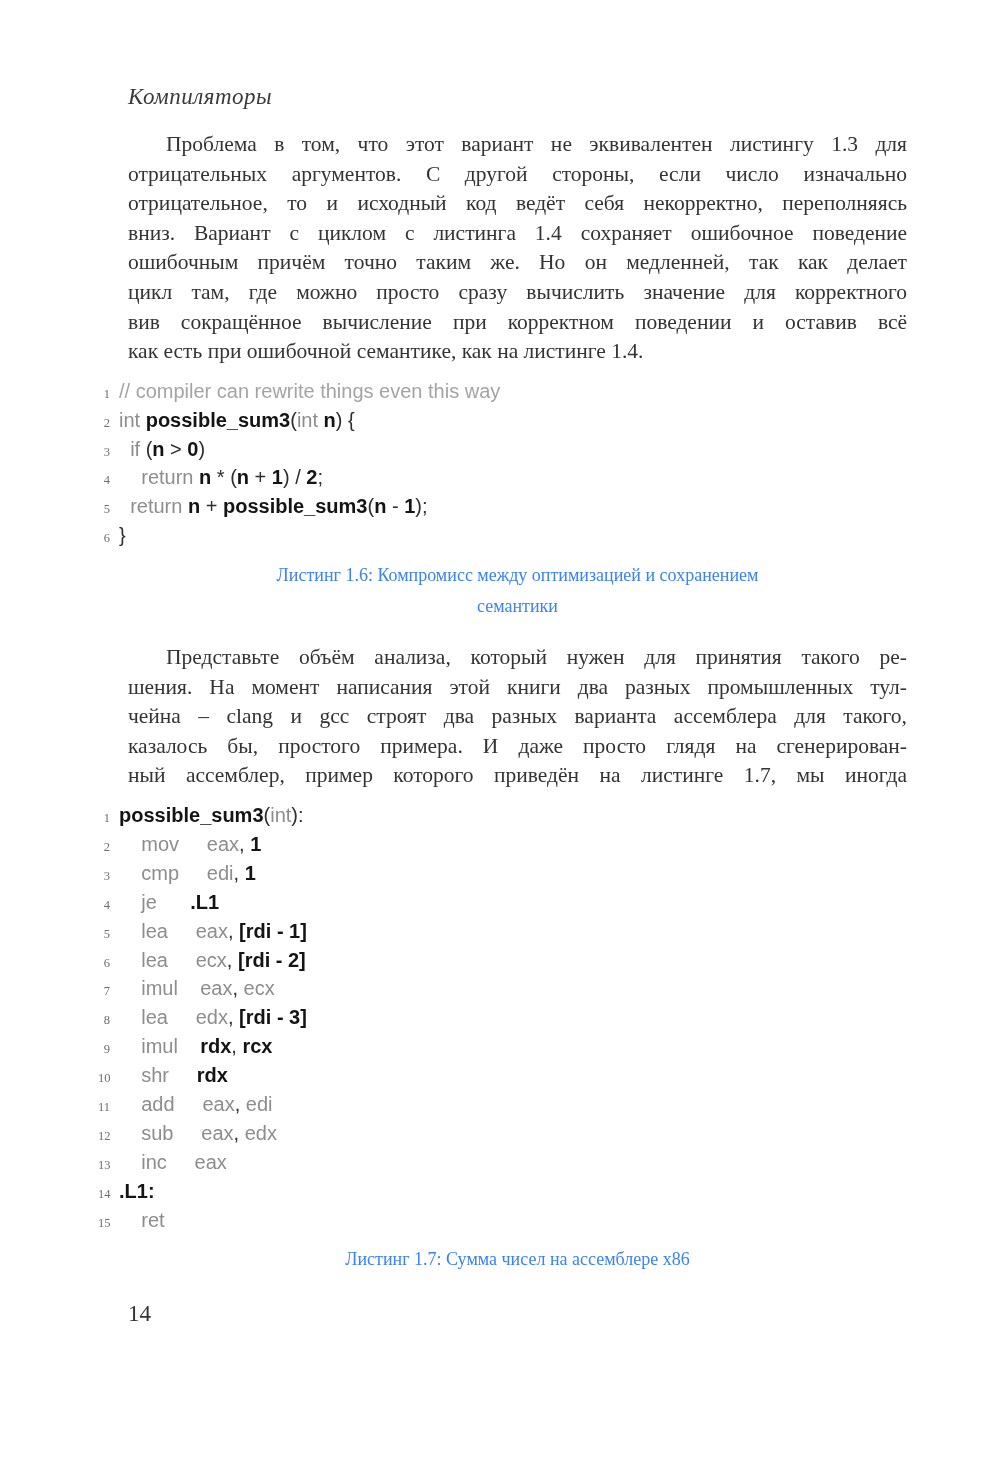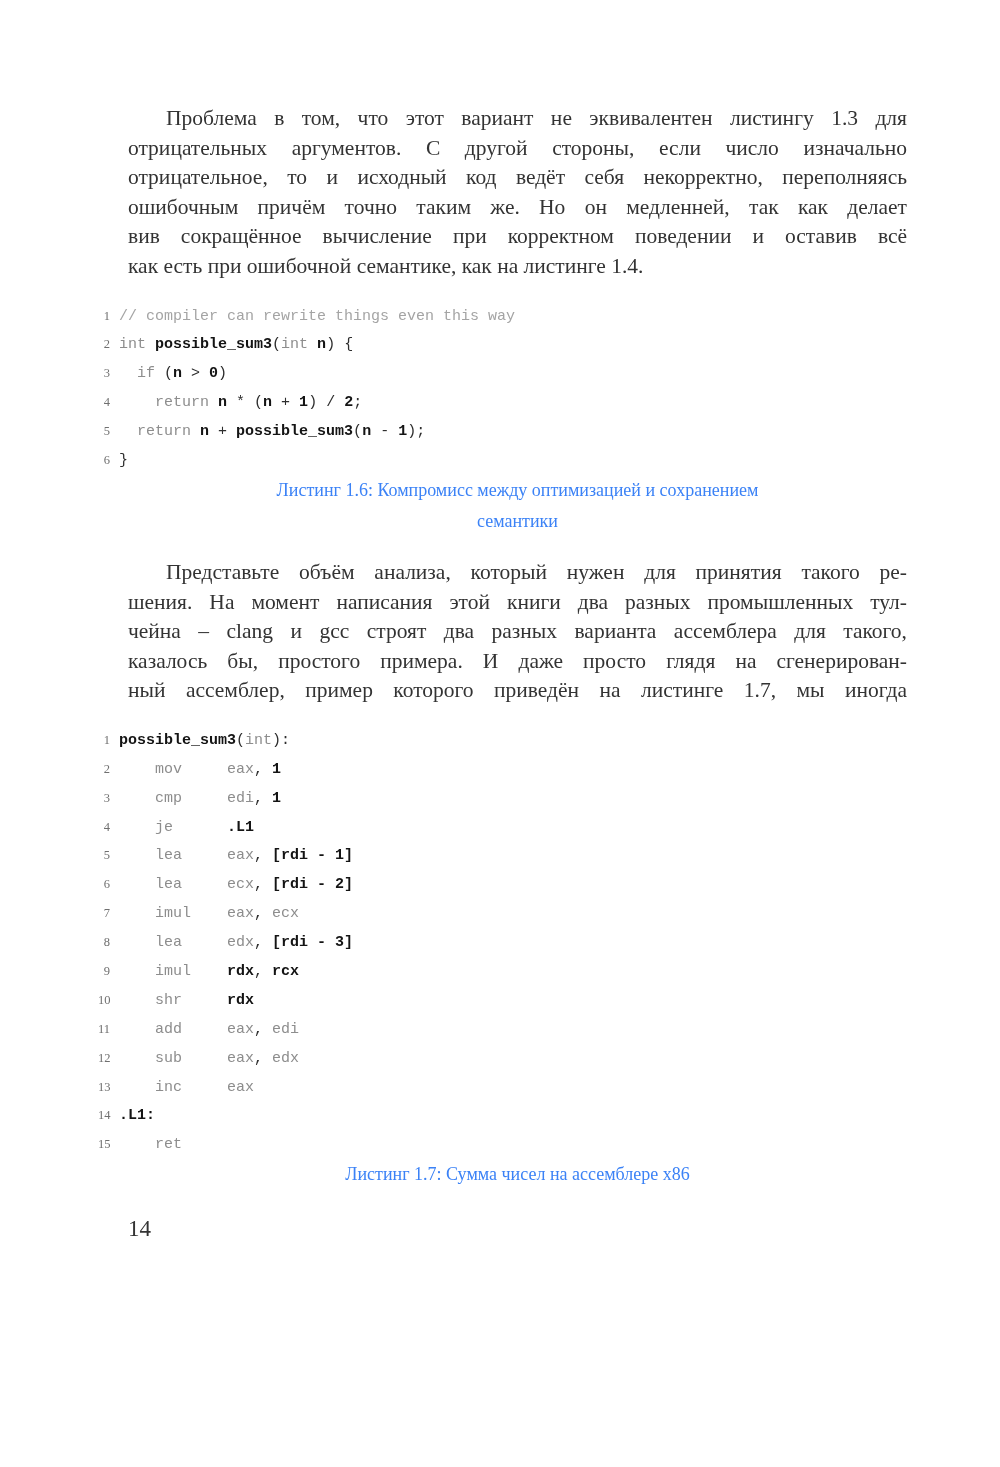--- a/index.html
+++ b/index.html
@@ -61,25 +61,24 @@
   .lnum {
     width: 21px;
     text-align: right;
     padding-right: 9px;
     font-family: "Liberation Serif", serif;
     font-size: 12.5px;
     color: var(--line-number);
     flex: none;
   }
   .code-text {
-    font-family: Liberation Mono, monospace;
-    font-size: 15px;
+    font-family: Liberation Sans, sans-serif;
+    font-size: 20px;
     white-space: pre;
     color: var(--body-text);
-    margin-top: 13px;
   }
   .tok-p { color: #2e2e2e; }
   .tok-k { color: var(--keyword); }
   .tok-c { color: var(--comment); }
   .tok-b { color: var(--identifier); font-weight: bold; }
   .caption { margin-top: 7px; }
   .caption-line {
     text-align: center;
     font-size: 18px;
     line-height: 31px;
@@ -90,26 +89,29 @@
     font-size: 23px;
     color: #333333;
   }
 </style>
 </head>
 <body>
 
 <div class="page">
   <div class="content">
 
+    <div class="running-header">Компиляторы</div>
 
     <div class="para para-1">
         <div class="pline pline-first">Проблема в том, что этот вариант не эквивалентен листингу 1.3 для</div>
         <div class="pline">отрицательных аргументов. С другой стороны, если число изначально</div>
         <div class="pline">отрицательное, то и исходный код ведёт себя некорректно, переполняясь</div>
+        <div class="pline">вниз. Вариант с циклом с листинга 1.4 сохраняет ошибочное поведение</div>
         <div class="pline">ошибочным причём точно таким же. Но он медленней, так как делает</div>
+        <div class="pline">цикл там, где можно просто сразу вычислить значение для корректного</div>
         <div class="pline">вив сокращённое вычисление при корректном поведении и оставив всё</div>
         <div class="pline pline-last">как есть при ошибочной семантике, как на листинге 1.4.</div>
       </div>
 
     <div class="listing">
         <div class="code-row">
           <span class="lnum">1</span>
           <span class="code-text"><span class="tok-c">// compiler can rewrite things even this way</span></span>
         </div>
         <div class="code-row">

